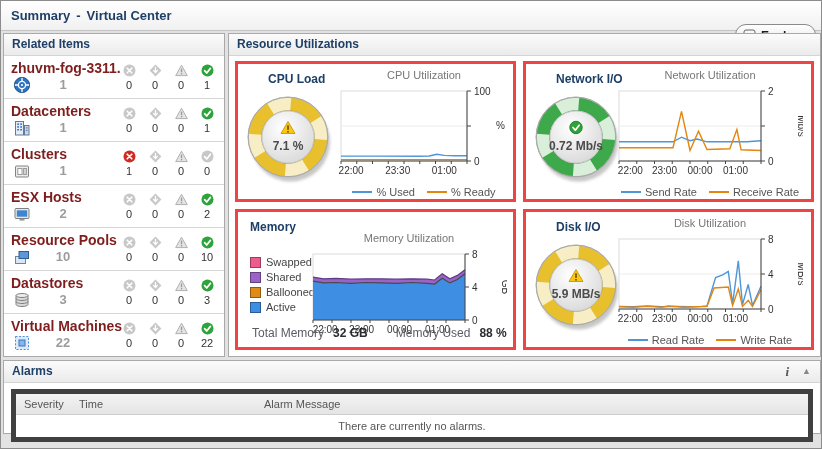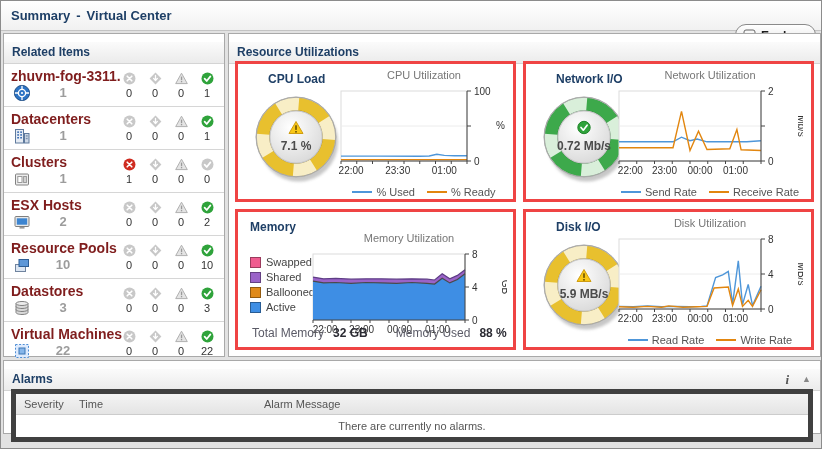--- a/index.html
+++ b/index.html
@@ -12,21 +12,21 @@
   .page-title{position:absolute;left:10px;top:7px;font-size:13px;font-weight:bold;color:#1e3f66;}
   .page-title .sep{margin:0 6px;}
   .explore-btn{position:absolute;right:5px;top:3px;height:23px;padding:0 10px 0 7px;border:1px solid #8a8a8a;
           border-radius:11px;background:linear-gradient(#ffffff,#e2e2e2);font-size:12px;font-weight:bold;color:#1c1c1c;
           display:flex;align-items:center;gap:5px;cursor:pointer;font-family:"Liberation Sans",sans-serif;margin-top:20px;}
   .explore-btn svg{display:block;}
 
   
   .panel{position:absolute;background:#fff;border:1px solid #a9a9a9;box-sizing:border-box;}
   .panel-h{height:21px;line-height:21px;padding-left:8px;background:linear-gradient(#fbfbfb,#ebebeb);
-           border-bottom:1px solid #d4d4d4;font-size:12px;font-weight:bold;color:#1e3f66;position:relative;margin-top:8px;}
+           border-bottom:1px solid #d4d4d4;font-size:12px;font-weight:bold;color:#1e3f66;position:relative;}
   .related{left:2px;top:32px;width:222px;height:324px;}
   .resources{left:227px;top:32px;width:593px;height:324px;}
   .alarms{left:2px;top:359px;width:818px;height:74px;}
 
   
   .ri-row{position:relative;height:42px;border-bottom:1px solid #d6d6d6;cursor:pointer;}
   .ri-row:last-child{border-bottom:none;padding-left:37px;}
   .ri-name{position:absolute;left:7px;top:4px;font-size:14px;font-weight:bold;color:#7f1d1d;white-space:nowrap;}
   .ri-ic{position:absolute;left:9px;top:20px;width:18px;height:18px;}
   .ri-count{position:absolute;left:40px;top:21px;width:38px;text-align:center;font-size:13px;font-weight:bold;color:#9c9c9c;}
@@ -34,21 +34,21 @@
   .st-cell{width:26px;display:flex;flex-direction:column;align-items:center;}
   .st-ic{height:13px;}
   .st-n{font-size:11px;color:#333;margin-top:3px;}
 
   
   .cards{position:absolute;left:6px;right:6px;top:27px;bottom:6px;display:grid;
          grid-template-columns:281px 1fr;grid-template-rows:1fr 1fr;gap:7px;}
   .card{position:relative;border:3px solid #ef4444;background:#fff;overflow:visible;}
   .card-title{position:absolute;left:30px;top:8px;font-size:12px;font-weight:bold;color:#1e3f66;}
   .card-title.mem{left:12px;}
-  .gauge{position:absolute;left:12px;top:26px;width:92px;height:96px;cursor:pointer;}
+  .gauge{position:absolute;left:4px;top:26px;width:92px;height:96px;cursor:pointer;}
   .chartbox{position:absolute;top:5px;}
   .chartbox.cb-cpu{right:4px;width:170px;}
   .chartbox.cb-net,.chartbox.cb-disk{right:8px;width:186px;}
   .chartbox.cb-mem{right:6px;width:196px;top:20px;}
   .chart-title{text-align:center;font-size:11px;color:#777;height:16px;}
   .legend{display:flex;justify-content:center;gap:12px;font-size:11px;color:#555;margin-top:1px;white-space:nowrap;}
   .legend .li{display:flex;align-items:center;gap:4px;}
   .legend .sw{display:inline-block;width:20px;height:2px;}
   .mem-legend{position:absolute;left:12px;top:44px;}
   .ml-row{display:flex;align-items:center;margin-bottom:3px;font-size:11px;color:#444;}

